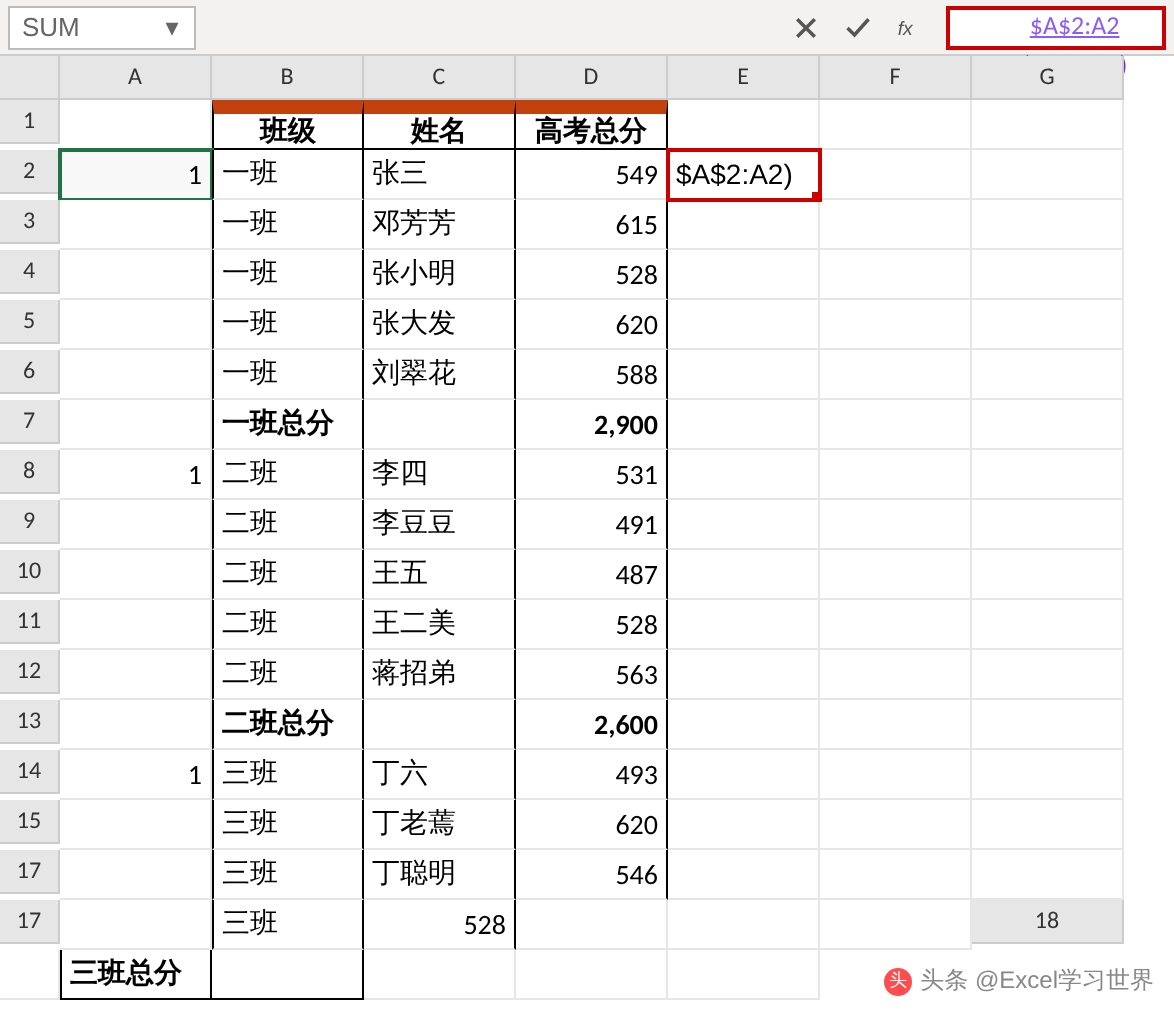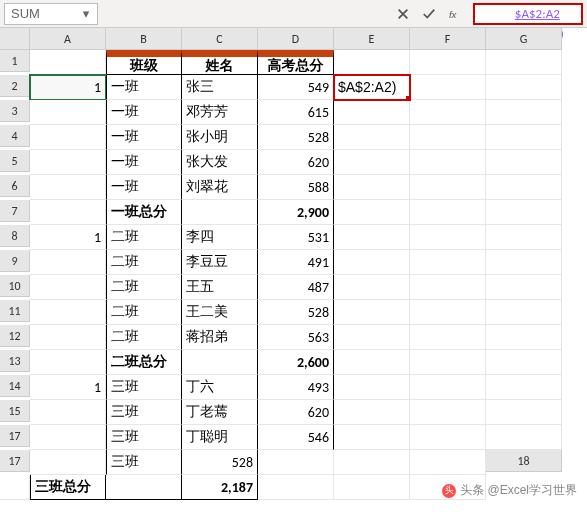--- a/index.html
+++ b/index.html
@@ -324,21 +324,20 @@
     <div class="cell right"></div>
     <div class="cell b-l b-r">三班</div>
     <div class="cell right b-r">528</div>
     <div class="cell"></div>
     <div class="cell"></div>
     <div class="cell"></div>
     <div class="row-head">18</div>
     <div class="cell right"></div>
     <div class="cell b-l b-r b-b bold">三班总分</div>
     <div class="cell b-r b-b"></div>
-    <div class="cell right b-r b-b bold">2,187</div>
     <div class="cell"></div>
     <div class="cell"></div>
     <div class="cell"></div>
   </div>
 
 <div class="watermark">
   <span class="logo">头</span>
   <span>头条 @Excel学习世界</span>
 </div>
 

